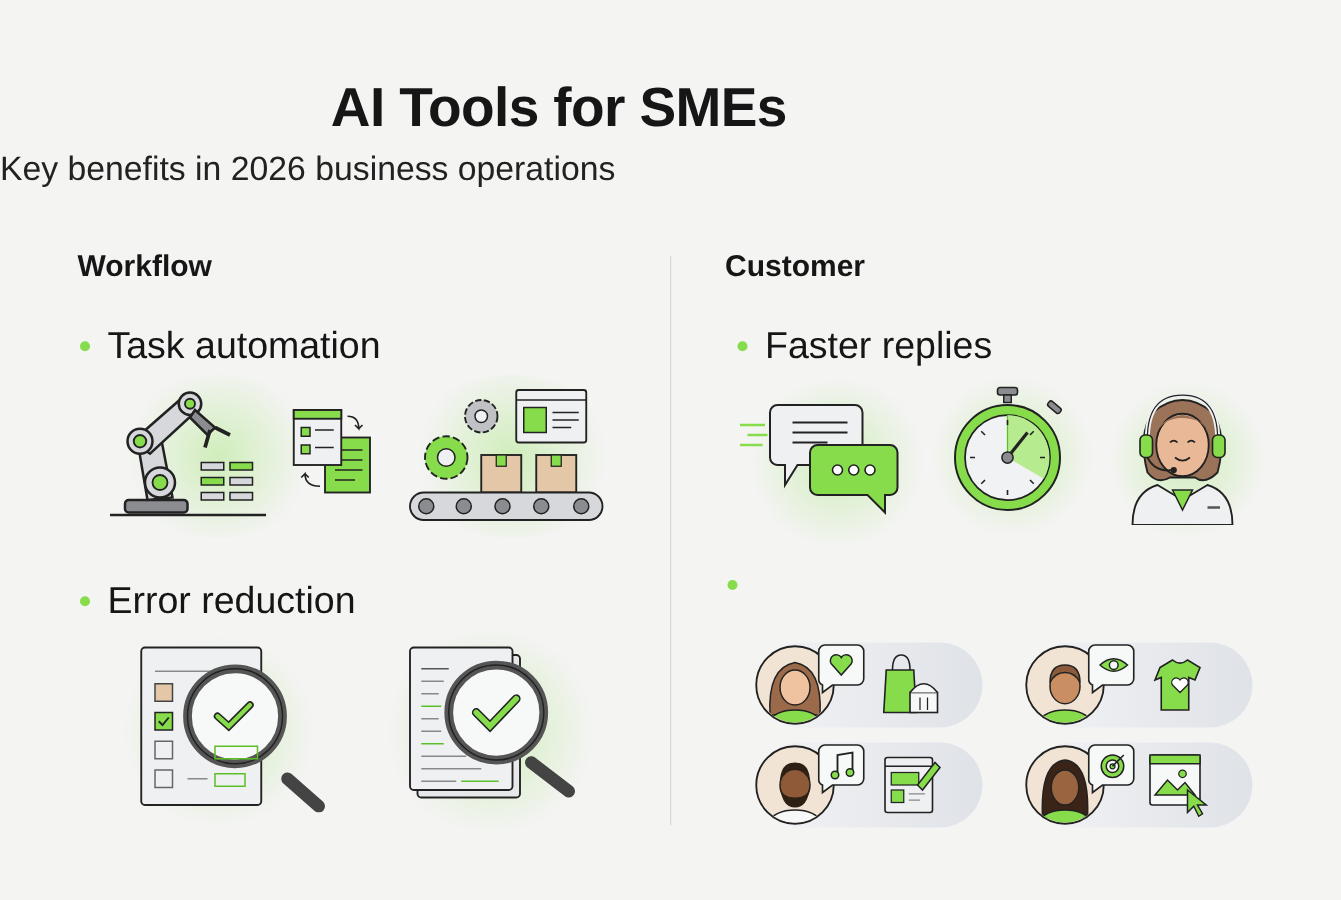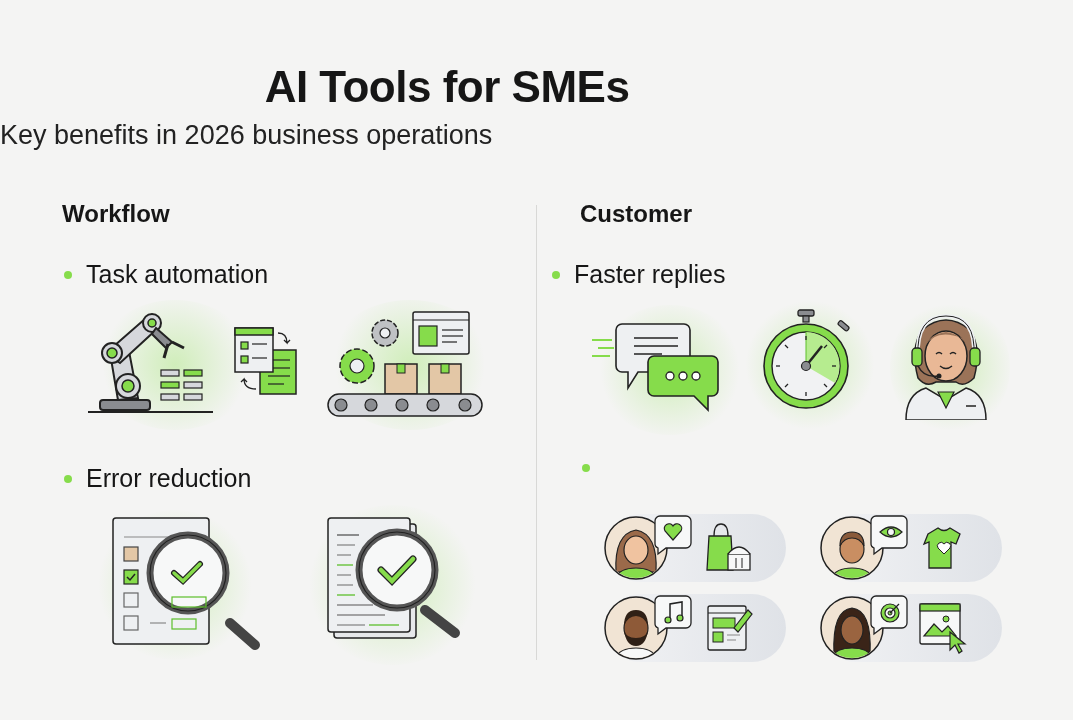--- a/index.html
+++ b/index.html
@@ -2,21 +2,21 @@
 <html><head>
 <meta charset="utf-8">
 <style>
   * { box-sizing: border-box; margin: 0; padding: 0; }
   html, body { width: 1073px; height: 720px; background: #f4f4f3; overflow: hidden; }
   body { font-family: "Liberation Sans", "DejaVu Sans", sans-serif; color: #161616; position: relative; }
   .title { position: absolute; top: 62px; left: 0; width: 894px; text-align: center; font-size: 44px; font-weight: 700; letter-spacing: -0.5px; }
   .subtitle { position: absolute; top: 120px; left: 0; width: 1073px; text-align: left; font-size: 27px; font-weight: 400; color: #222; }
   .divider { position: absolute; left: 536px; top: 205px; width: 1px; height: 455px; background: #d8d8d6; }
   .col-head { position: absolute; font-size: 24px; font-weight: 700; }
-  .bullet { position: absolute; font-size: 25px; display: flex; align-items: center; }
+  .bullet { position: absolute; font-size: 30px; display: flex; align-items: center; }
   .bullet .dot { width: 8px; height: 8px; border-radius: 50%; background: #86dc4b; margin-right: 14px; }
   .art { position: absolute; }
   .glow { position: absolute; border-radius: 50%; background: radial-gradient(circle, rgba(140,225,80,0.35) 0%, rgba(140,225,80,0.12) 45%, rgba(244,244,243,0) 70%); }
   .pill { position: absolute; width: 180px; height: 68px; border-radius: 34px; background: linear-gradient(90deg, #f2f3f5 0%, #dfe2e7 100%); }
 </style>
 </head>
 <body>
 
 <div class="title">AI Tools for SMEs</div>
 <div class="subtitle">Key benefits in 2026 business operations</div>
@@ -142,21 +142,21 @@
     <line x1="44" y1="110" x2="74" y2="110" stroke="#5cbf2a"></line>
   </g>
   <line x1="100" y1="95" x2="130" y2="118" stroke="#444" stroke-width="10" stroke-linecap="round"></line>
   <circle cx="72" cy="55" r="38" fill="#f7f8f8" stroke="#555" stroke-width="7"></circle>
   <circle cx="72" cy="55" r="38" fill="none" stroke="#222" stroke-width="1.2"></circle>
   <path d="M56 55 L67 66 L88 44" stroke="#222" stroke-width="7" fill="none" stroke-linecap="round"></path>
   <path d="M56 55 L67 66 L88 44" stroke="#86dc4b" stroke-width="4.5" fill="none" stroke-linecap="round"></path>
 </svg>
 
 <div class="col-head" style="left:580px;top:200px;">Customer</div>
-<div class="bullet" style="left:552px;top:260px;">
+<div class="bullet" style="left:590px;top:260px;">
   <span class="dot"></span>
   <span>Faster replies</span>
 </div>
 
 <div class="glow" style="left:595px;top:305px;width:150px;height:130px;"></div>
 <svg class="art" style="left:590px;top:318px;" width="135" height="95" viewBox="0 0 135 95">
   <g stroke="#86dc4b" stroke-width="2">
       <line x1="2" y1="22" x2="22" y2="22"></line>
       <line x1="8" y1="30" x2="24" y2="30"></line>
       <line x1="2" y1="38" x2="20" y2="38"></line>

